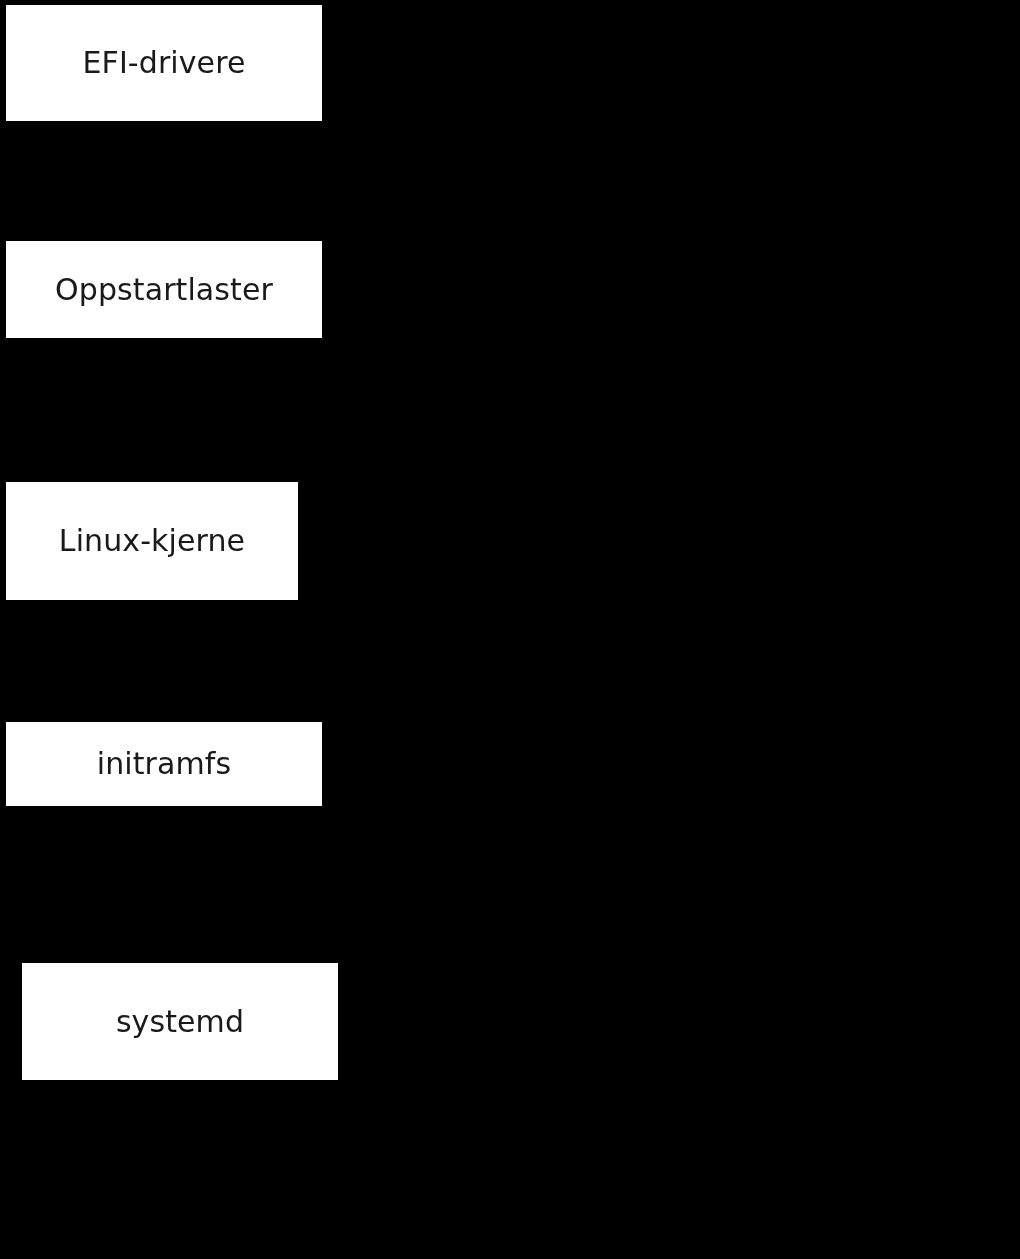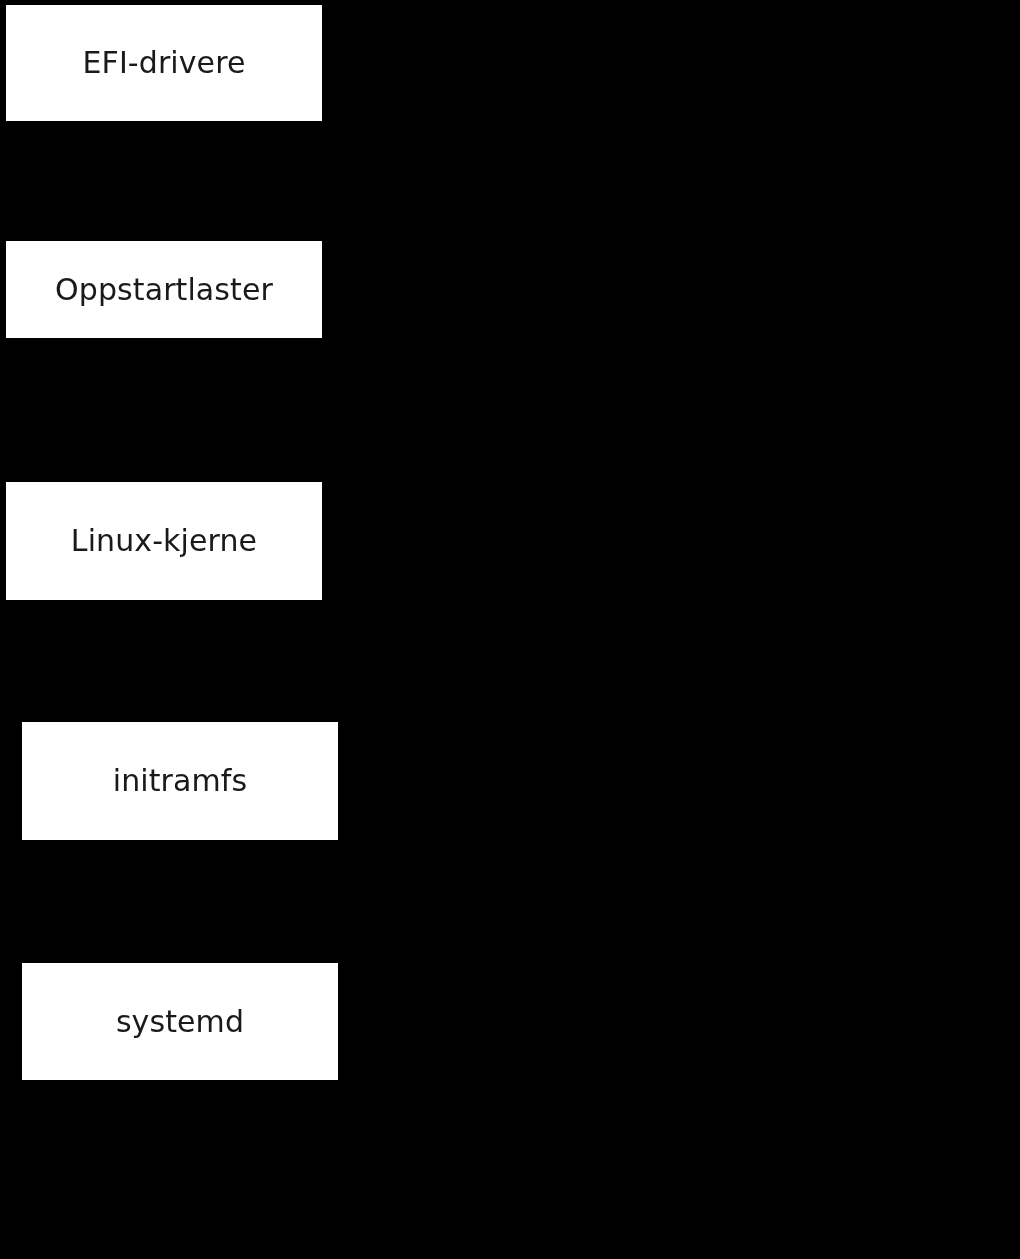--- a/index.html
+++ b/index.html
@@ -47,25 +47,25 @@
 <div id="diagram">
 
   <div class="stage-box" style="left:6px; top:5px; width:316px; height:116px;">
     <span class="stage-label">EFI-drivere</span>
   </div>
 
   <div class="stage-box" style="left:6px; top:241px; width:316px; height:97px;">
     <span class="stage-label">Oppstartlaster</span>
   </div>
 
-  <div class="stage-box" style="left:6px; top:482px; width:316px; height:118px;">
+  <div class="stage-box" style="left:6px; top:482px; width:292px; height:118px;">
     <span class="stage-label">Linux-kjerne</span>
   </div>
 
-  <div class="stage-box" style="left:22px; top:722px; width:316px; height:118px;">
+  <div class="stage-box" style="left:6px; top:722px; width:316px; height:84px;">
     <span class="stage-label">initramfs</span>
   </div>
 
   <div class="stage-box" style="left:22px; top:963px; width:316px; height:117px;">
     <span class="stage-label">systemd</span>
   </div>
 
 </div>
 
 </body></html>

